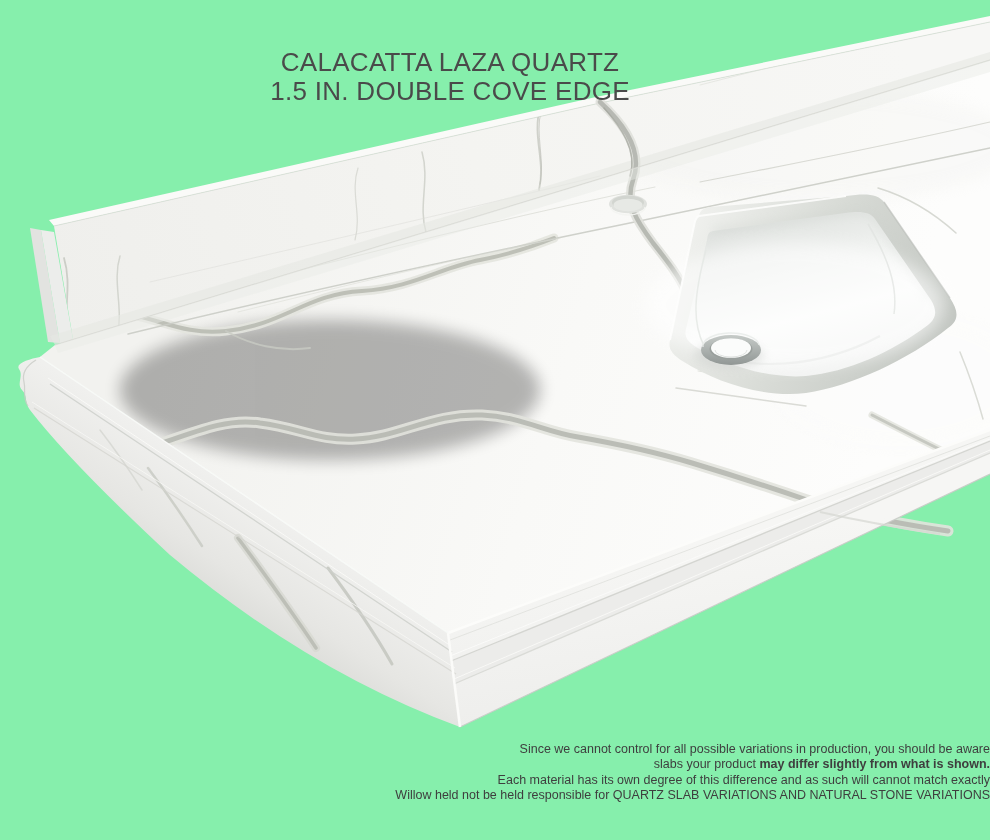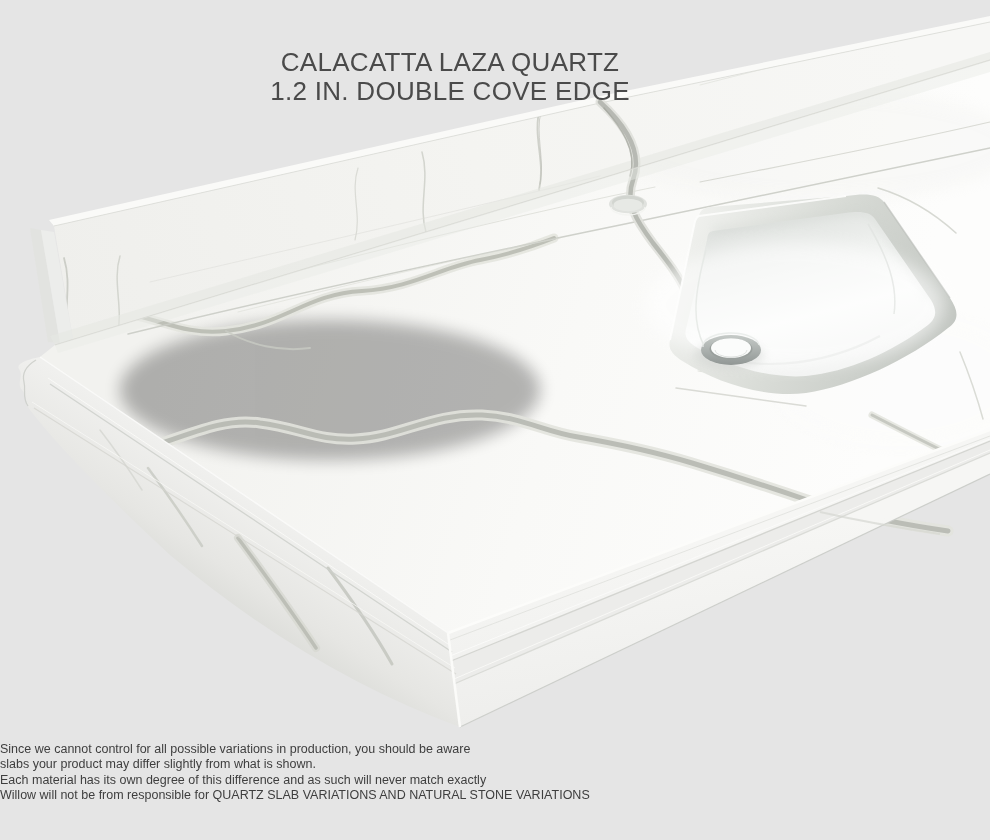--- a/index.html
+++ b/index.html
@@ -1,41 +1,41 @@
 <!DOCTYPE html>
 <html><head>
 <meta charset="utf-8">
 <style>
   html,body{margin:0;padding:0;background:#ffffff;}
   .page{
-    position:relative;width:990px;height:840px;background:#e5e5e5;
+    position:relative;width:990px;height:840px;background:#86efac;
     font-family:"Liberation Sans", sans-serif;overflow:hidden;
   }
   .title-block{
     position:absolute;top:48px;left:0;width:900px;
     text-align:center;z-index:5;
     color:#4a4a4a;font-size:26px;line-height:28.5px;
     letter-spacing:0.3px;font-weight:400;
   }
   .scene{position:absolute;top:0;left:0;z-index:1;}
   .disclaimer{
     position:absolute;top:742px;left:0;width:990px;z-index:5;
-    text-align:left;color:#3e3e3e;font-size:12.5px;line-height:15.3px;
+    text-align:right;color:#3e3e3e;font-size:12.5px;line-height:15.3px;
   }
   .disclaimer p{margin:0;padding:0;}
-  .disclaimer b{font-weight:normal;}
+  .disclaimer b{font-weight:bold;}
 </style>
 </head>
 <body>
 
 <div class="page">
 
   <div class="title-block">
     <div>CALACATTA LAZA QUARTZ</div>
-    <div>1.2 IN. DOUBLE COVE EDGE</div>
+    <div>1.5 IN. DOUBLE COVE EDGE</div>
   </div>
 
   <svg class="scene" width="990" height="840" viewBox="0 0 990 840">
     <defs>
       <linearGradient id="splashGrad" x1="60" y1="320" x2="900" y2="40" gradientUnits="userSpaceOnUse">
         <stop offset="0" stop-color="#efefec"></stop>
         <stop offset="0.5" stop-color="#f4f4f1"></stop>
         <stop offset="1" stop-color="#f7f7f5"></stop>
       </linearGradient>
       <linearGradient id="deckGrad" x1="200" y1="230" x2="880" y2="430" gradientUnits="userSpaceOnUse">
@@ -218,17 +218,17 @@
 
       <path d="M448,633 L460,727" fill="none" stroke="#fbfbf9" stroke-width="2.5"></path>
 
       <path d="M36,360 C26,366 22,374 24,382 C26,390 22,398 28,406" fill="none" stroke="#c8cac5" stroke-width="1.2" opacity="0.8"></path>
     </g>
   </svg>
 
   <div class="disclaimer">
     <p>Since we cannot control for all possible variations in production, you should be aware</p>
     <p><span>slabs your product </span><b>may differ slightly from what is shown.</b></p>
-    <p>Each material has its own degree of this difference and as such will never match exactly</p>
-    <p>Willow will not be from responsible for QUARTZ SLAB VARIATIONS AND NATURAL STONE VARIATIONS</p>
+    <p>Each material has its own degree of this difference and as such will cannot match exactly</p>
+    <p>Willow held not be held responsible for QUARTZ SLAB VARIATIONS AND NATURAL STONE VARIATIONS</p>
   </div>
 
 </div>
 
 </body></html>

